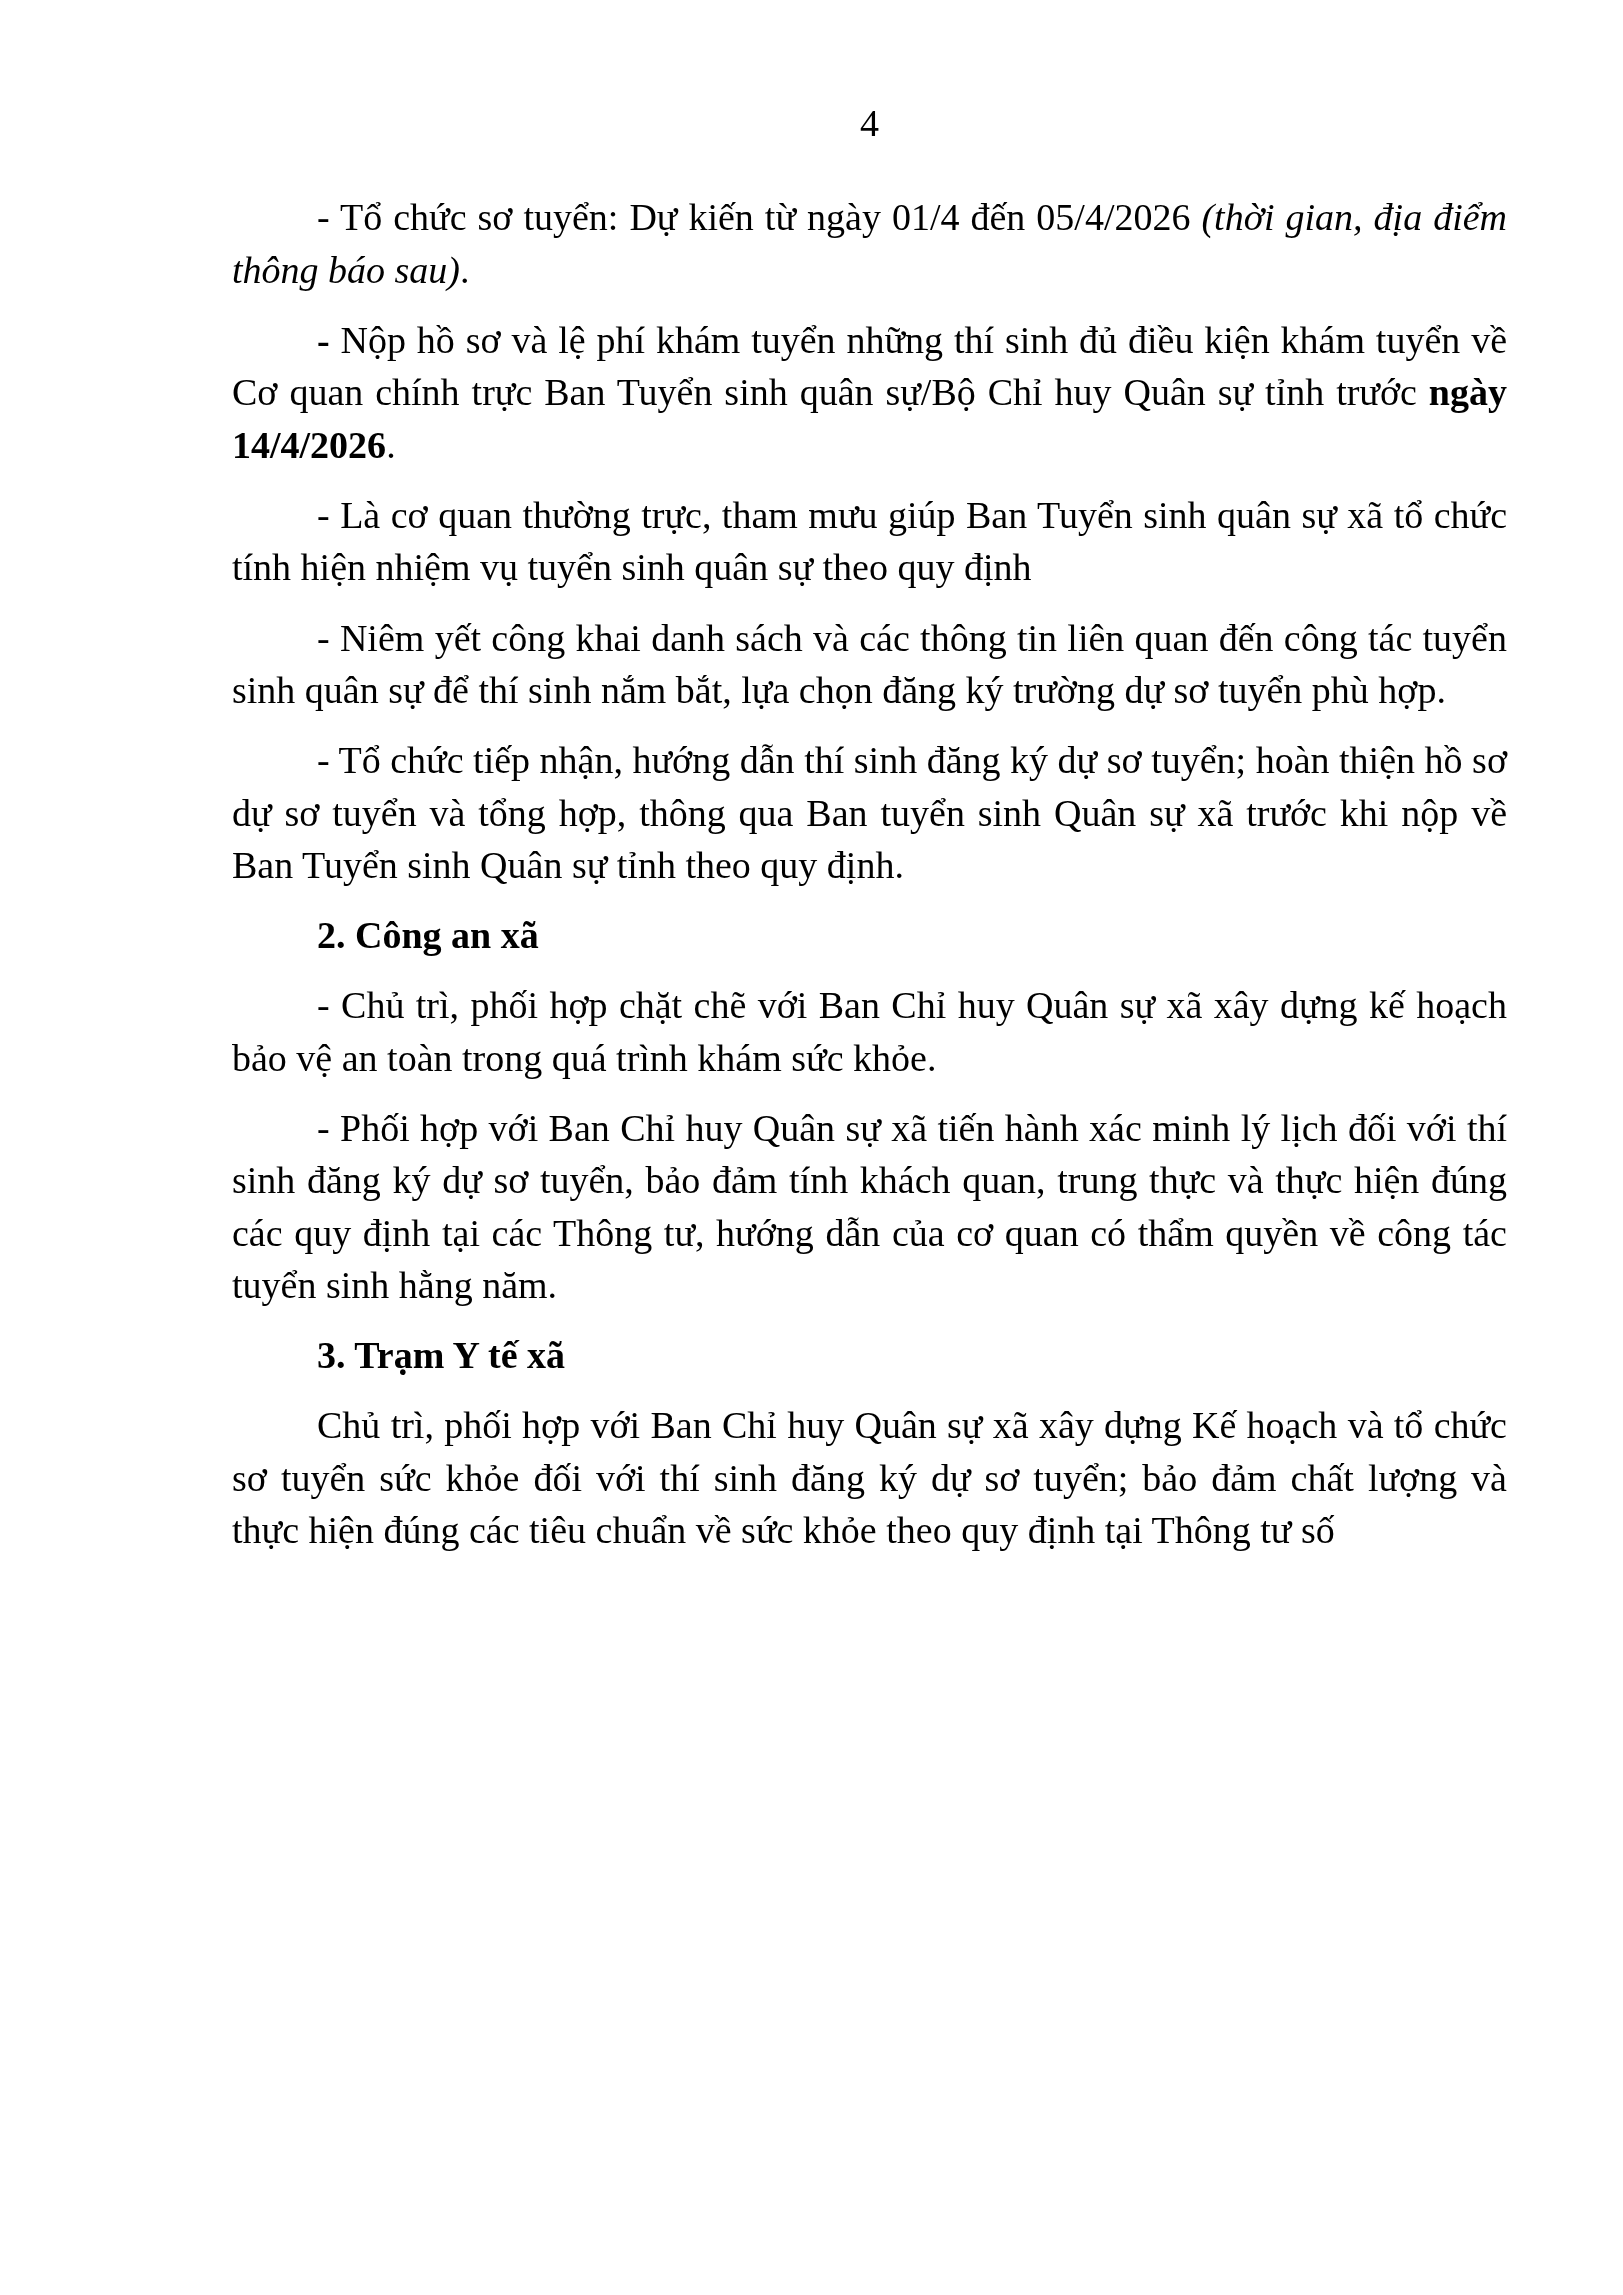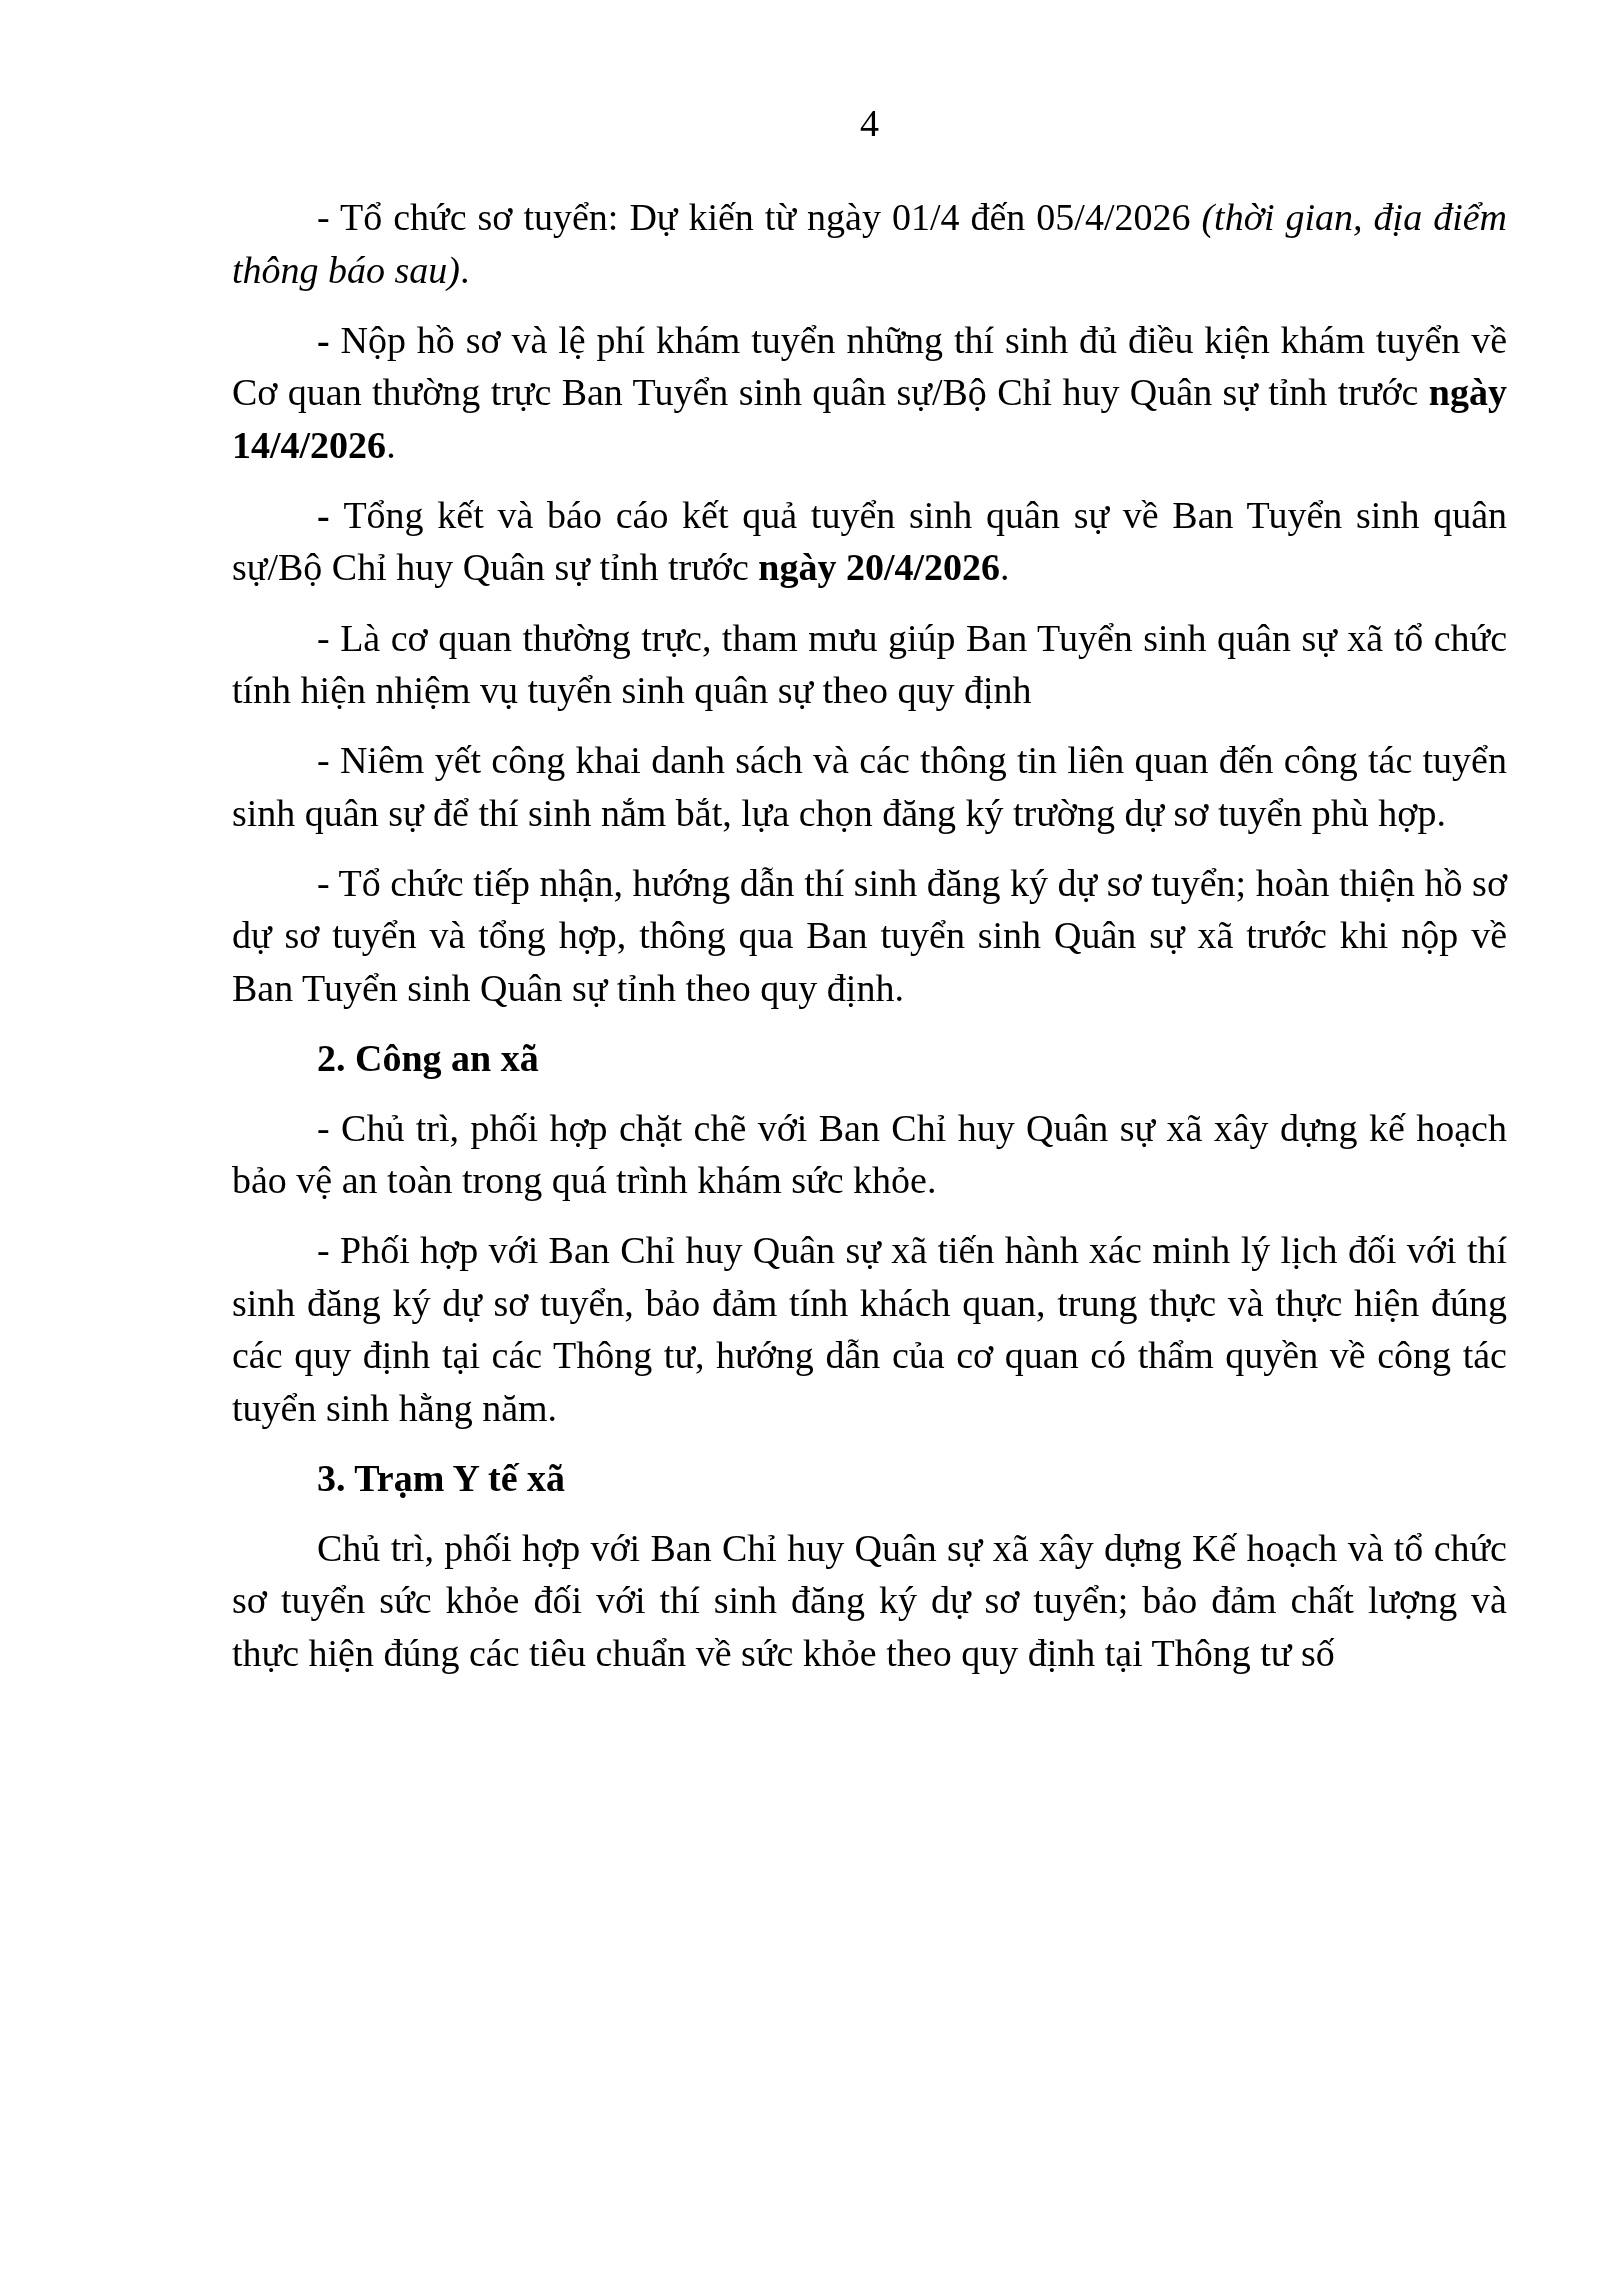--- a/index.html
+++ b/index.html
@@ -33,23 +33,22 @@
 <body>
 
 <div class="page">
 
   <div class="page-number">4</div>
 
   <p class="para"><span>- Tổ chức sơ tuyển: Dự kiến từ ngày 01/4 đến 05/4/2026 </span><span class="i">(thời gian, địa điểm thông báo sau)</span><span>.</span></p>
 
 
 
-  <p class="para"><span class="b">- </span><span>Nộp hồ sơ và lệ phí khám tuyển những thí sinh đủ điều kiện khám tuyển về Cơ quan thường trực Ban Tuyển sinh quân sự/Bộ Chỉ huy Quân sự tỉnh trước </span><span class="b">ngày 14/4/2026</span><span>.</span></p>
+  <p class="para"><span class="b">- </span><span>Nộp hồ sơ và lệ phí khám tuyển những thí sinh đủ điều kiện khám tuyển về Cơ quan chính trực Ban Tuyển sinh quân sự/Bộ Chỉ huy Quân sự tỉnh trước </span><span class="b">ngày 14/4/2026</span><span>.</span></p>
 
-  <p class="para"><span class="b">- </span><span>Tổng kết và báo cáo kết quả tuyển sinh quân sự về Ban Tuyển sinh quân sự/Bộ Chỉ huy Quân sự tỉnh trước </span><span class="b">ngày 20/4/2026</span><span>.</span></p>
 
 
 
   <p class="para"><span>- Là cơ quan thường trực, tham mưu giúp Ban Tuyển sinh quân sự xã tổ chức tính hiện nhiệm vụ tuyển sinh quân sự theo quy định</span></p>
 
 
   <p class="para"><span>- Niêm yết công khai danh sách và các thông tin liên quan đến công tác tuyển sinh quân sự để thí sinh nắm bắt, lựa chọn đăng ký trường dự sơ tuyển phù hợp.</span></p>
 
   <p class="para"><span>- Tổ chức tiếp nhận, hướng dẫn thí sinh đăng ký dự sơ tuyển; hoàn thiện hồ sơ dự sơ tuyển và tổng hợp, thông qua Ban tuyển sinh Quân sự xã trước khi nộp về Ban Tuyển sinh Quân sự tỉnh theo quy định.</span></p>
 

